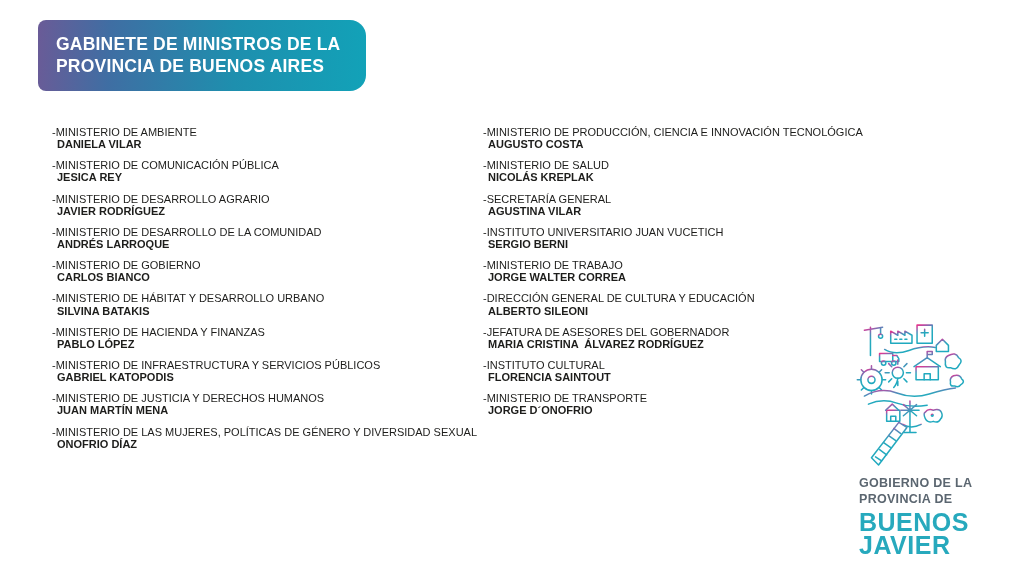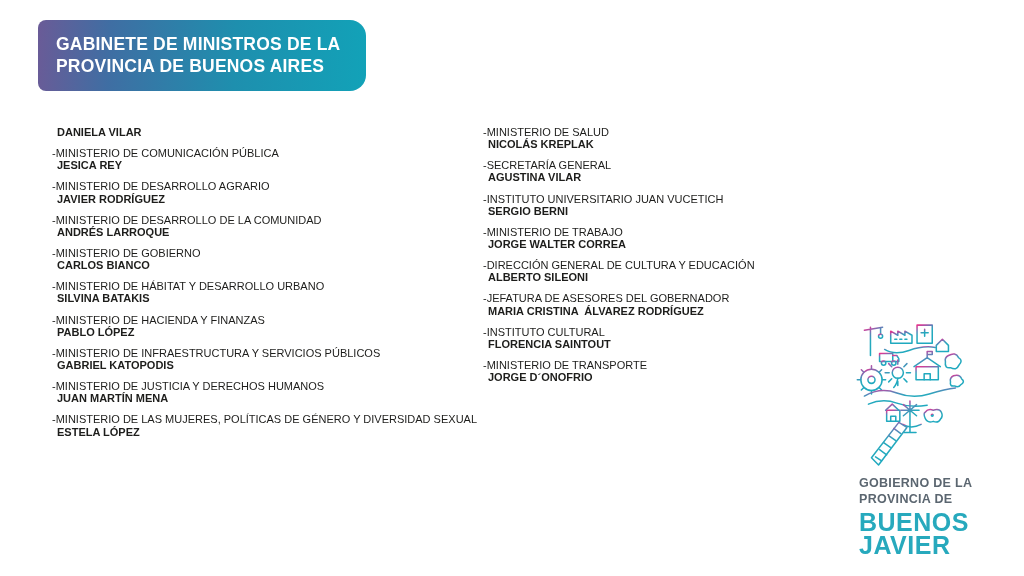--- a/index.html
+++ b/index.html
@@ -56,20 +56,21 @@
 </head>
 <body>
 
 <div class="banner">
   <div class="title-line">GABINETE DE MINISTROS DE LA</div>
   <div class="title-line">PROVINCIA DE BUENOS AIRES</div>
 </div>
 
 <div class="column left" id="col-left">
   <div class="entry">
+    <div class="ministry">-MINISTERIO DE AMBIENTE</div>
     <div class="minister">DANIELA VILAR</div>
   </div>
 
   <div class="entry">
     <div class="ministry">-MINISTERIO DE COMUNICACIÓN PÚBLICA</div>
     <div class="minister">JESICA REY</div>
   </div>
 
   <div class="entry">
     <div class="ministry">-MINISTERIO DE DESARROLLO AGRARIO</div>
@@ -101,24 +102,28 @@
     <div class="minister">GABRIEL KATOPODIS</div>
   </div>
 
   <div class="entry">
     <div class="ministry">-MINISTERIO DE JUSTICIA Y DERECHOS HUMANOS</div>
     <div class="minister">JUAN MARTÍN MENA</div>
   </div>
 
   <div class="entry">
     <div class="ministry">-MINISTERIO DE LAS MUJERES, POLÍTICAS DE GÉNERO Y DIVERSIDAD SEXUAL</div>
-    <div class="minister">ESTELA LÓPEZ</div>
+    <div class="minister">ONOFRIO DÍAZ</div>
   </div>
 </div>
 <div class="column right" id="col-right">
+  <div class="entry">
+    <div class="ministry">-MINISTERIO DE PRODUCCIÓN, CIENCIA E INNOVACIÓN TECNOLÓGICA</div>
+    <div class="minister">AUGUSTO COSTA</div>
+  </div>
 
   <div class="entry">
     <div class="ministry">-MINISTERIO DE SALUD</div>
     <div class="minister">NICOLÁS KREPLAK</div>
   </div>
 
   <div class="entry">
     <div class="ministry">-SECRETARÍA GENERAL</div>
     <div class="minister">AGUSTINA VILAR</div>
   </div>

